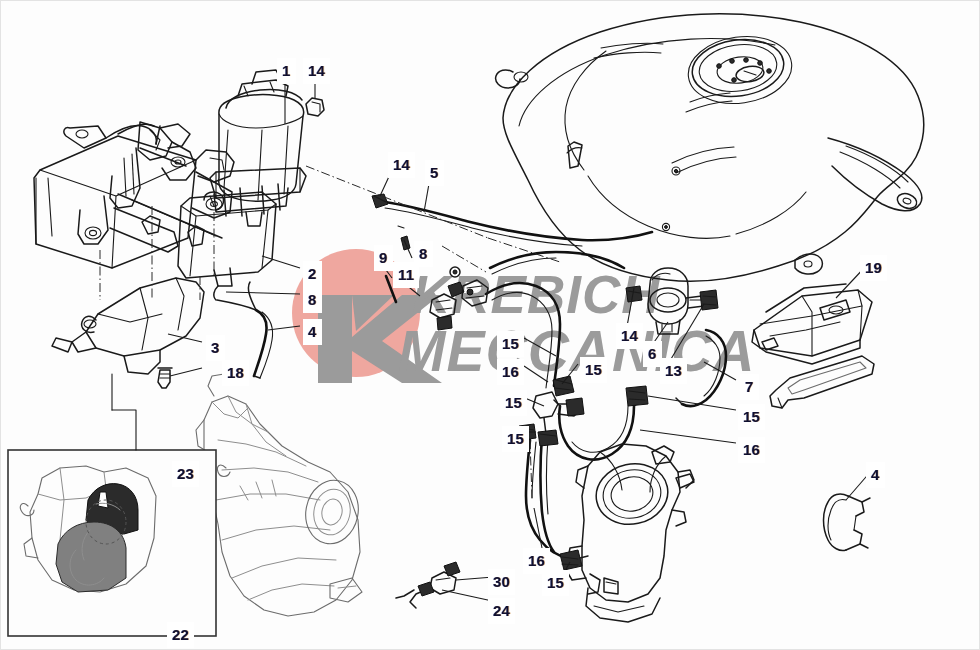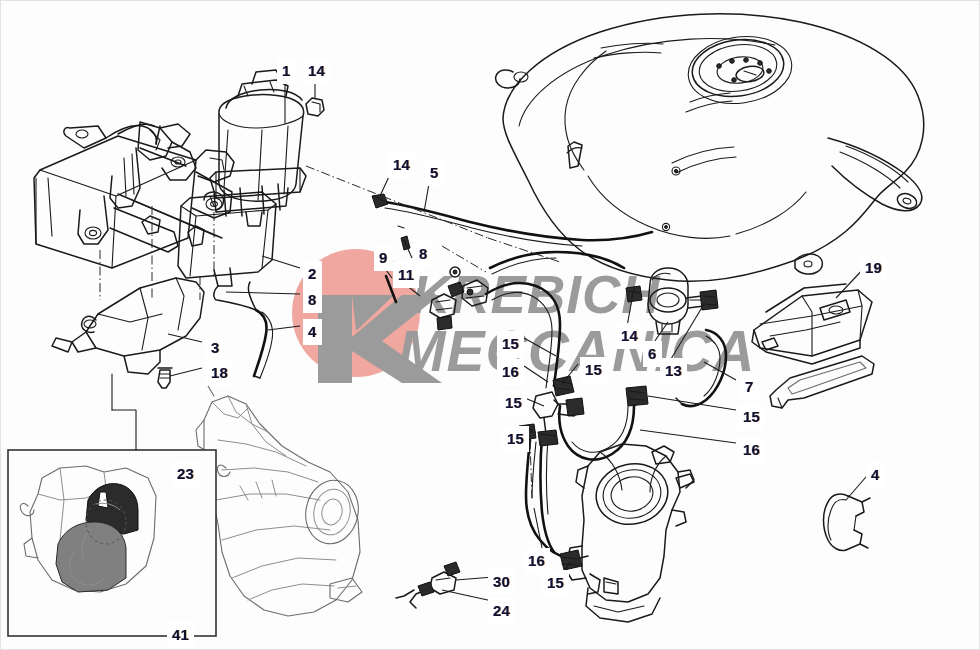--- a/index.html
+++ b/index.html
@@ -519,34 +519,34 @@
   <div class="cl" style="left:303px;top:58px">14</div>
   <div class="cl" style="left:388px;top:152px">14</div>
   <div class="cl" style="left:425px;top:160px">5</div>
   <div class="cl" style="left:374px;top:245px">9</div>
   <div class="cl" style="left:414px;top:241px">8</div>
   <div class="cl" style="left:393px;top:262px">11</div>
   <div class="cl" style="left:303px;top:261px">2</div>
   <div class="cl" style="left:303px;top:287px">8</div>
   <div class="cl" style="left:303px;top:319px">4</div>
   <div class="cl" style="left:206px;top:335px">3</div>
-  <div class="cl" style="left:206px;top:360px">18</div>
+  <div class="cl" style="left:222px;top:360px">18</div>
   <div class="cl" style="left:497px;top:331px">15</div>
   <div class="cl" style="left:497px;top:359px">16</div>
   <div class="cl" style="left:580px;top:357px">15</div>
   <div class="cl" style="left:616px;top:323px">14</div>
   <div class="cl" style="left:643px;top:341px">6</div>
   <div class="cl" style="left:660px;top:358px">13</div>
   <div class="cl" style="left:740px;top:374px">7</div>
   <div class="cl" style="left:500px;top:390px">15</div>
   <div class="cl" style="left:502px;top:426px">15</div>
   <div class="cl" style="left:738px;top:404px">15</div>
   <div class="cl" style="left:738px;top:437px">16</div>
   <div class="cl" style="left:523px;top:548px">16</div>
   <div class="cl" style="left:542px;top:570px">15</div>
   <div class="cl" style="left:860px;top:255px">19</div>
   <div class="cl" style="left:866px;top:462px">4</div>
   <div class="cl" style="left:488px;top:569px">30</div>
   <div class="cl" style="left:488px;top:598px">24</div>
   <div class="cl" style="left:172px;top:461px">23</div>
-  <div class="cl" style="left:167px;top:622px">41</div>
+  <div class="cl" style="left:167px;top:622px">22</div>
 
 </div>
 
 </body></html>

